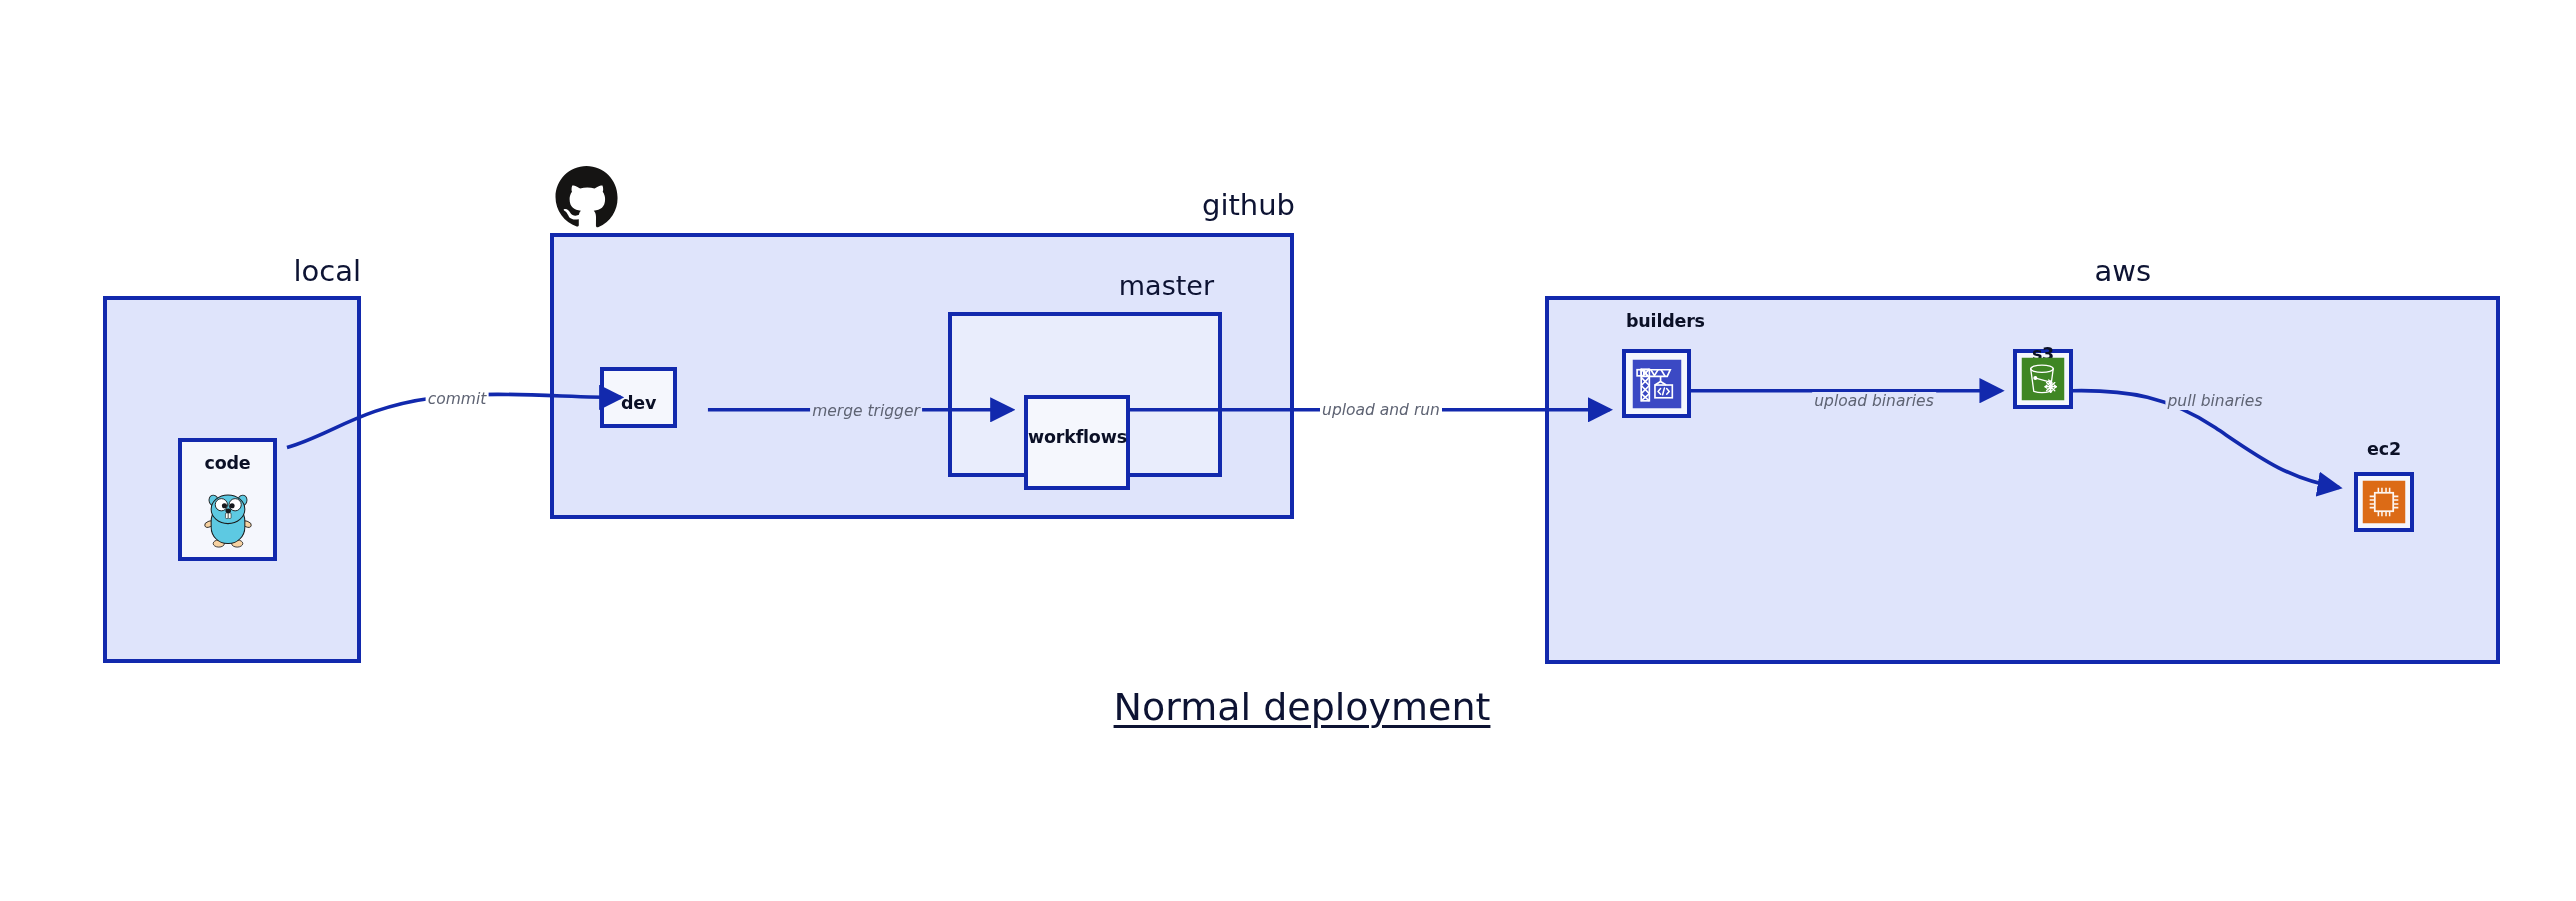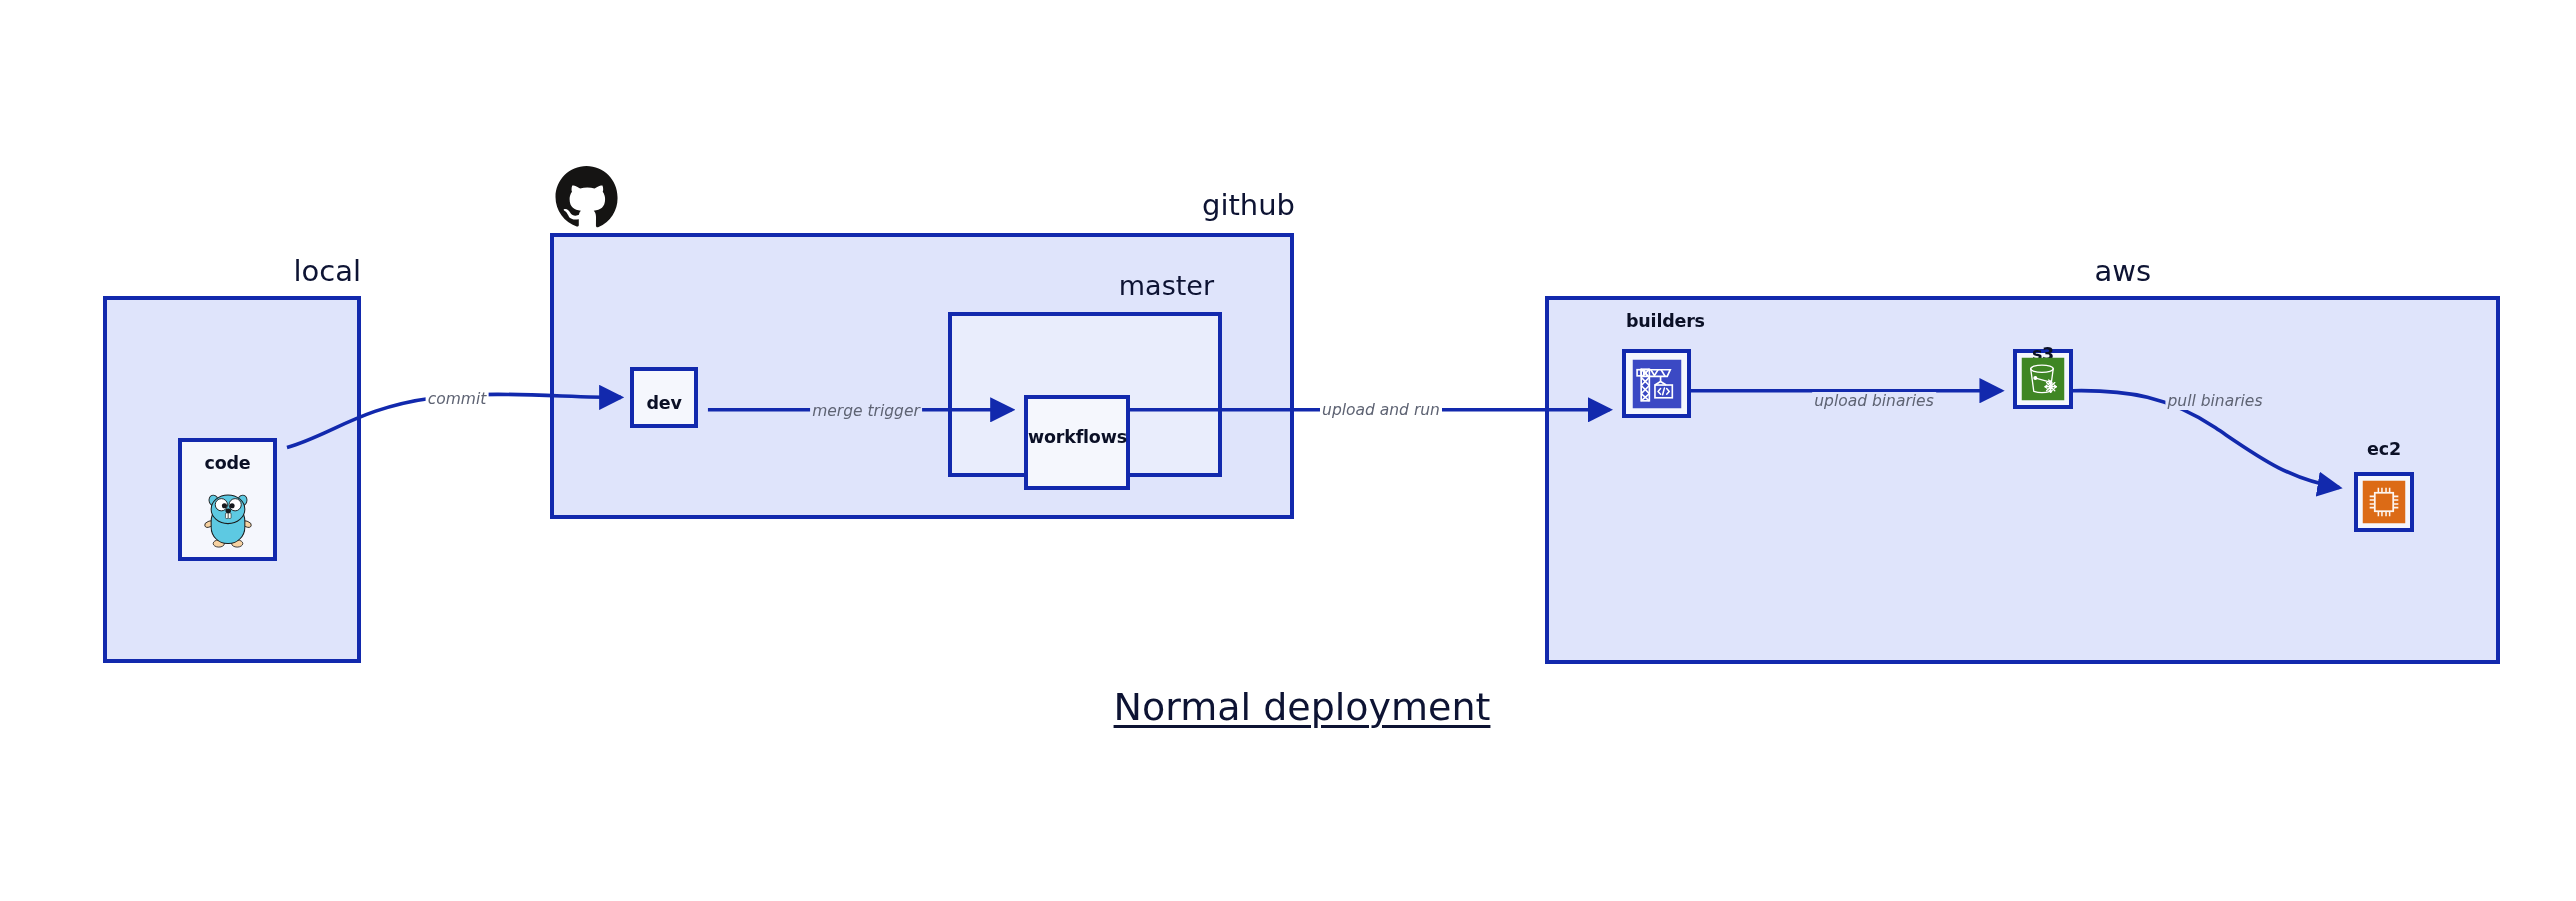--- a/index.html
+++ b/index.html
@@ -163,21 +163,21 @@
   </svg>
 
   <div class="grp-title" style="left:1037px; top:191px; width:258px;">github</div>
   <div class="grp" style="left:550px; top:233px; width:744px; height:286px;">
   </div>
 
   <div class="grp-title" style="left:956px; top:272px; width:258px; font-size:27px;">master</div>
   <div class="grp lvl2" style="left:948px; top:312px; width:274px; height:165px;">
   </div>
 
-  <div class="node light" style="left:630px; top:367px; width:68px; height:61px;">
+  <div class="node light" style="left:600px; top:367px; width:77px; height:61px;">
     <div class="node-label" style="top:21.6px;">dev</div>
   </div>
 
   <div class="node light" style="left:1024px; top:395px; width:106px; height:95px;">
     <div class="node-label" style="top:28px;">workflows</div>
   </div>
 
   <div class="grp-title" style="left:1893px; top:257px; width:258px;">aws</div>
   <div class="grp" style="left:1545px; top:296px; width:955px; height:368px;">
   </div>

